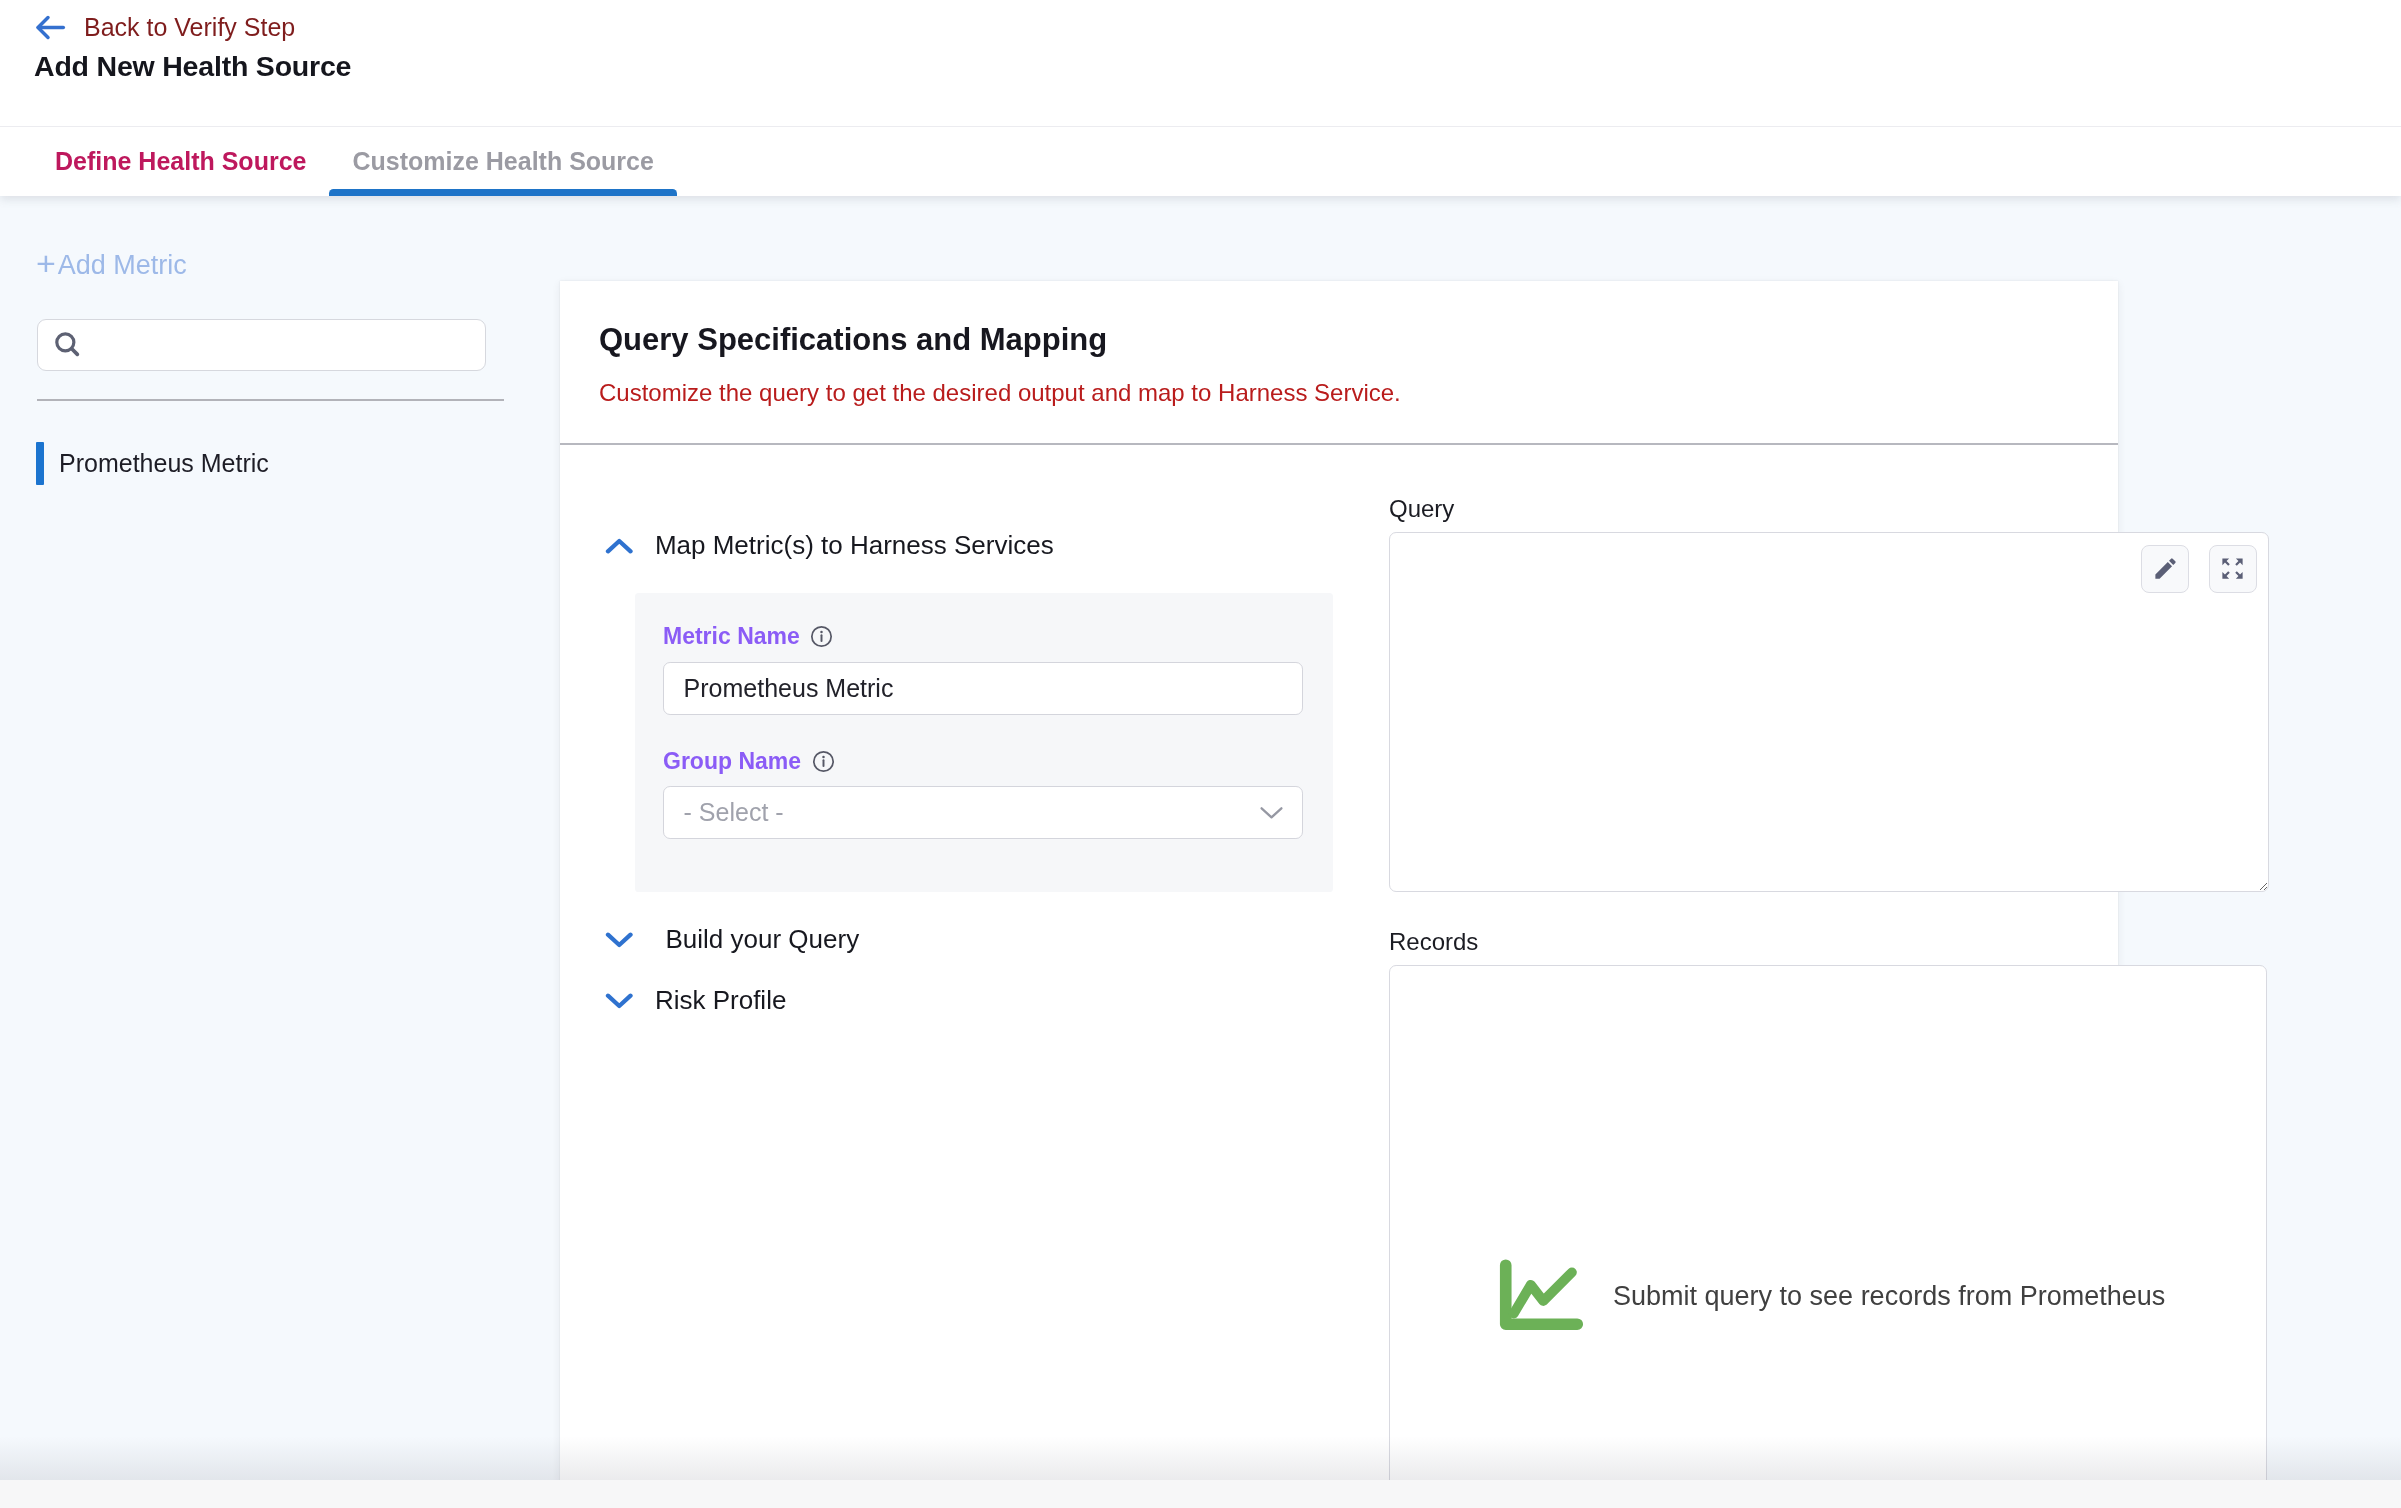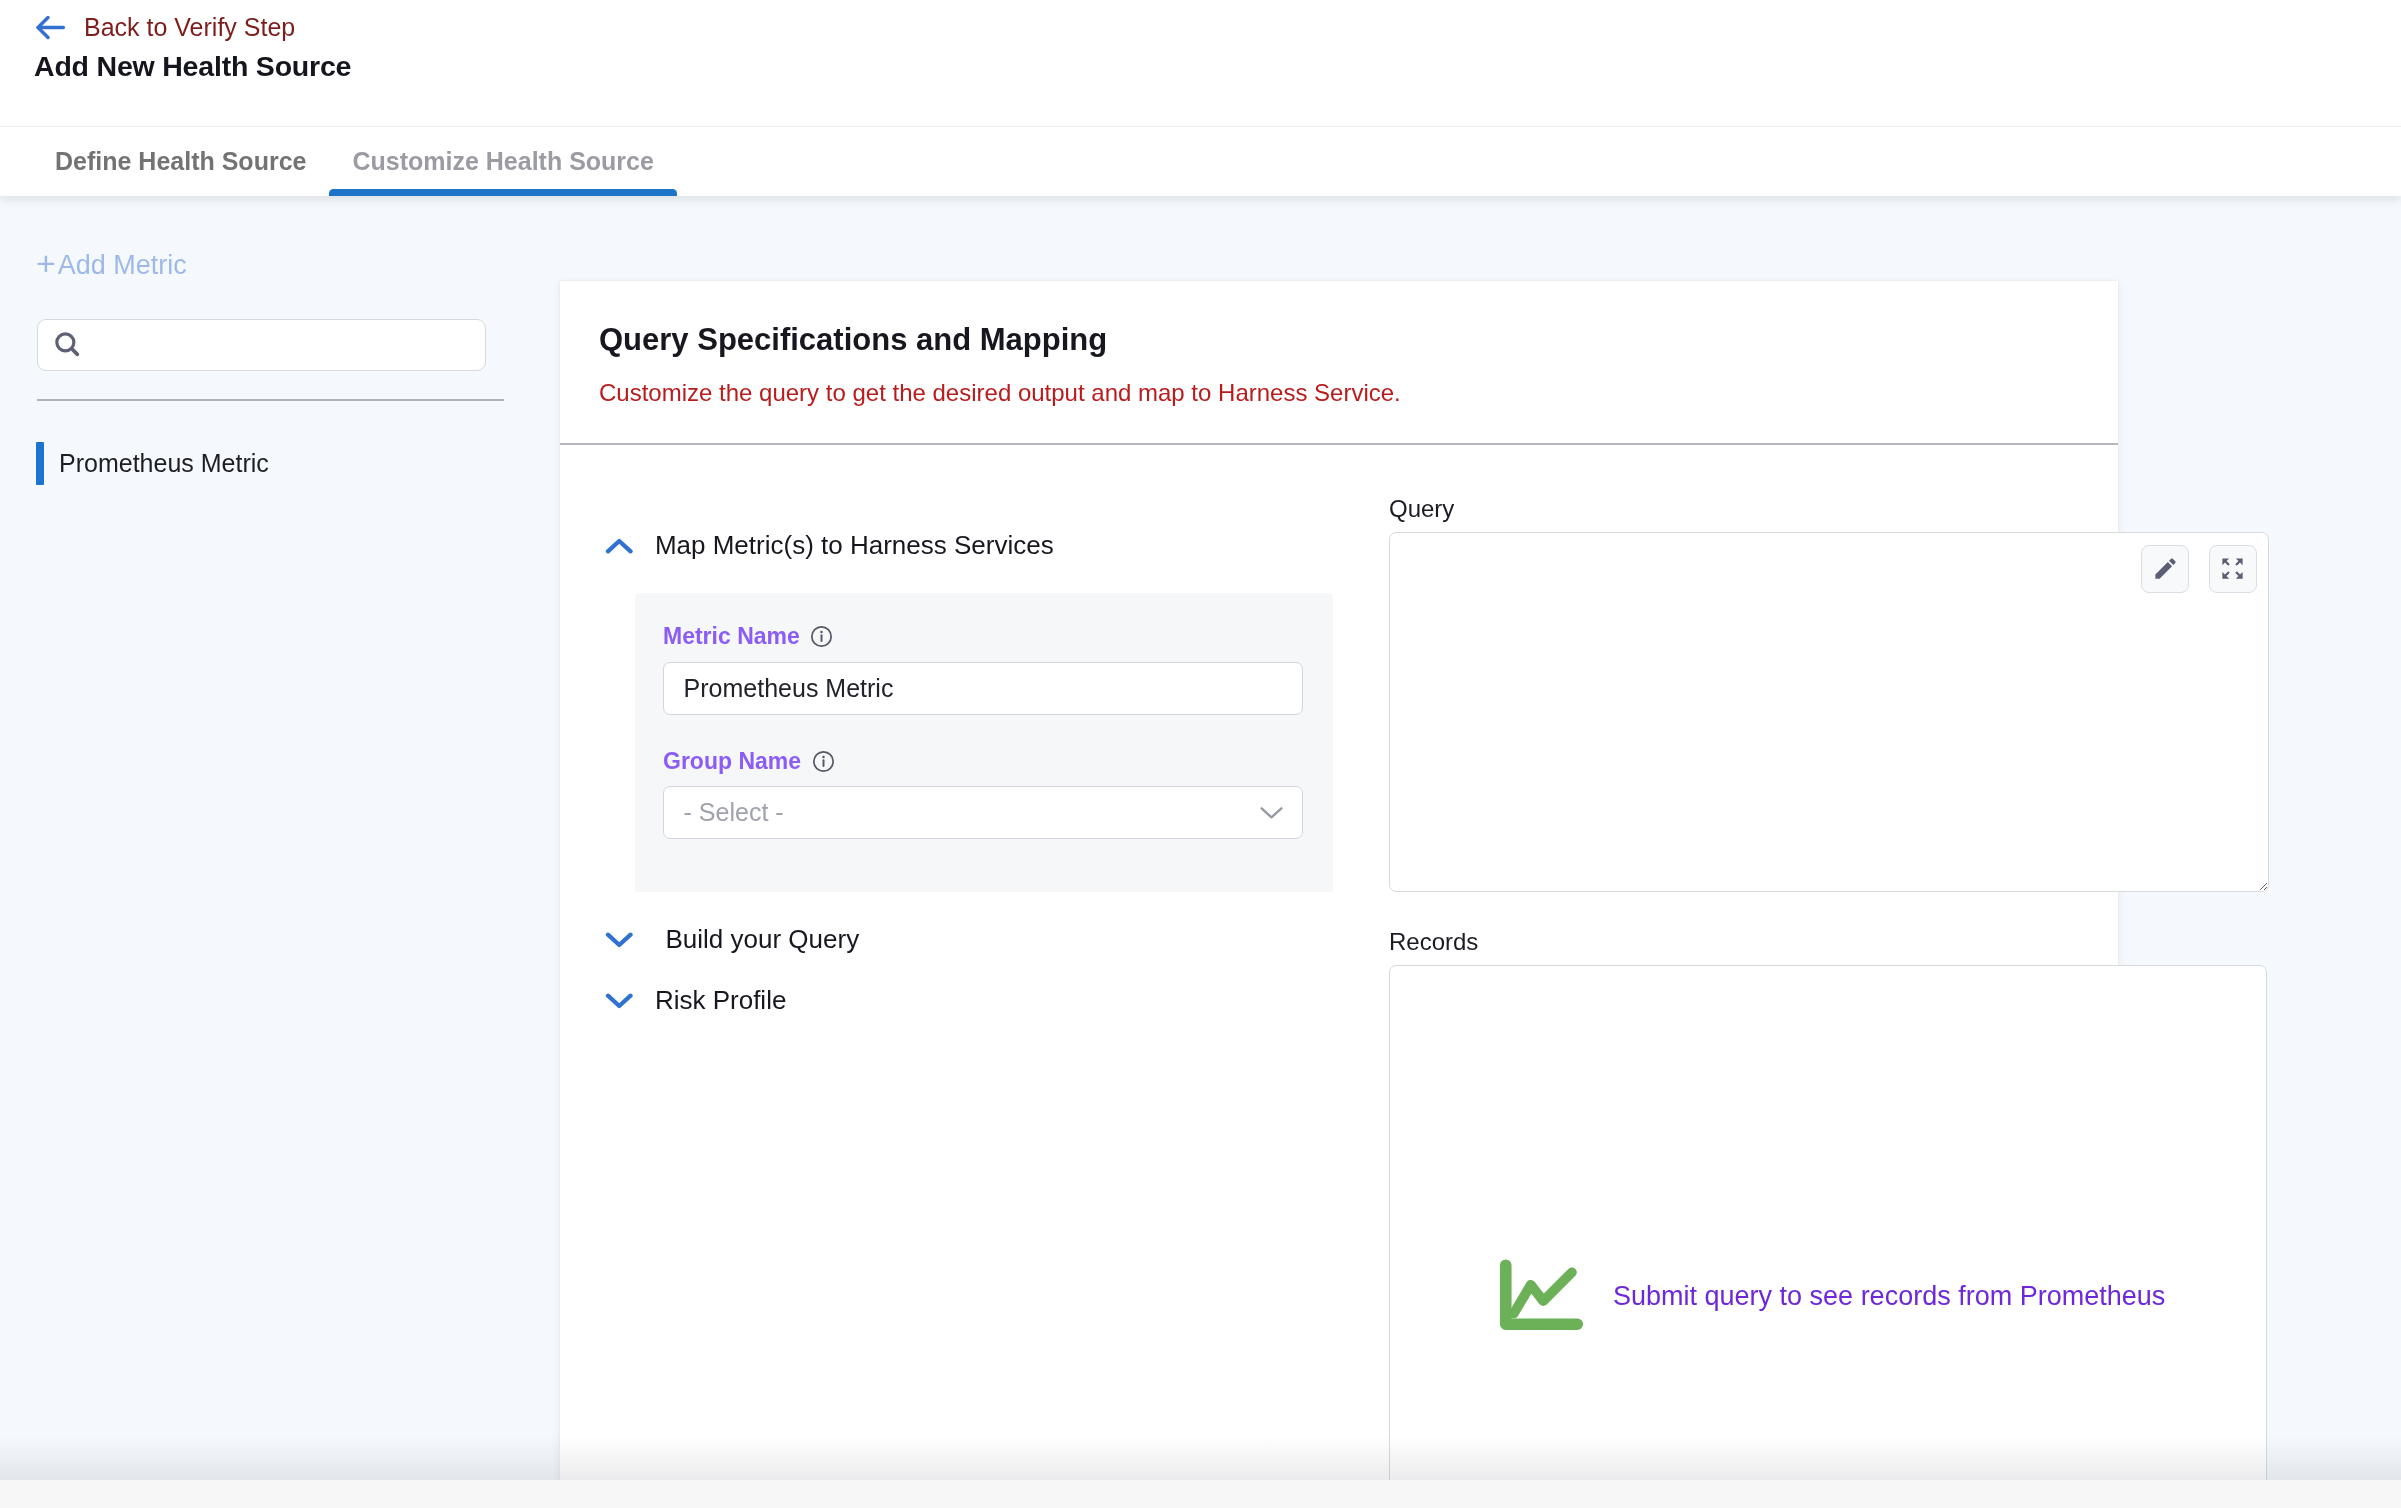--- a/index.html
+++ b/index.html
@@ -23,21 +23,21 @@
   .page-title{
     position:absolute;left:34px;top:50px;margin:0;
     font-size:28.5px;font-weight:700;color:#15161d;letter-spacing:-0.2px;
   }
   .tabs{
     position:absolute;left:0;right:0;top:126px;height:69px;
     border-top:1.8px solid #ececf0;display:flex;align-items:stretch;padding-left:32px;
   }
   .tab{
     position:relative;display:flex;align-items:center;padding:0 23px;
-    font-size:25px;font-weight:600;color:#737373;cursor:pointer;white-space:nowrap;
+    font-size:25px;font-weight:600;color:#be185d;cursor:pointer;white-space:nowrap;
   }
   .tab.active{color:#9b9ba3;}
   .tab.active::after{
     content:"";position:absolute;left:0;right:0;bottom:0;height:7.1px;
     background:#1e74c8;border-radius:4.5px 4.5px 0 0;
   }
 
   
   .sidebar{position:absolute;left:0;top:196px;width:563px;bottom:0;}
   .add-metric{
@@ -116,21 +116,21 @@
   }
   .btn-edit{right:80px;}
   .btn-expand{right:12.5px;}
   .records-box{
     position:absolute;left:829px;top:684px;width:878px;height:544px;box-sizing:border-box;
     background:#fff;border:1.8px solid #d8d9e0;border-radius:7.1px;
   }
   .records-empty{
     position:absolute;left:105px;top:292px;display:flex;align-items:center;gap:25px;
   }
-  .records-empty .empty-text{font-size:27px;color:#6d28d9;}
+  .records-empty .empty-text{font-size:27px;color:#404040;}
 
   
   .bottom-fade{
     position:absolute;left:0;right:0;top:1436px;height:45px;z-index:6;pointer-events:none;
     background:linear-gradient(rgba(96,97,112,0), rgba(96,97,112,0.13));
   }
   .bottom-strip{position:absolute;left:0;right:0;top:1480px;height:28.5px;background:#f7f7f8;z-index:6;}
 
   svg{display:block;}
 </style>

